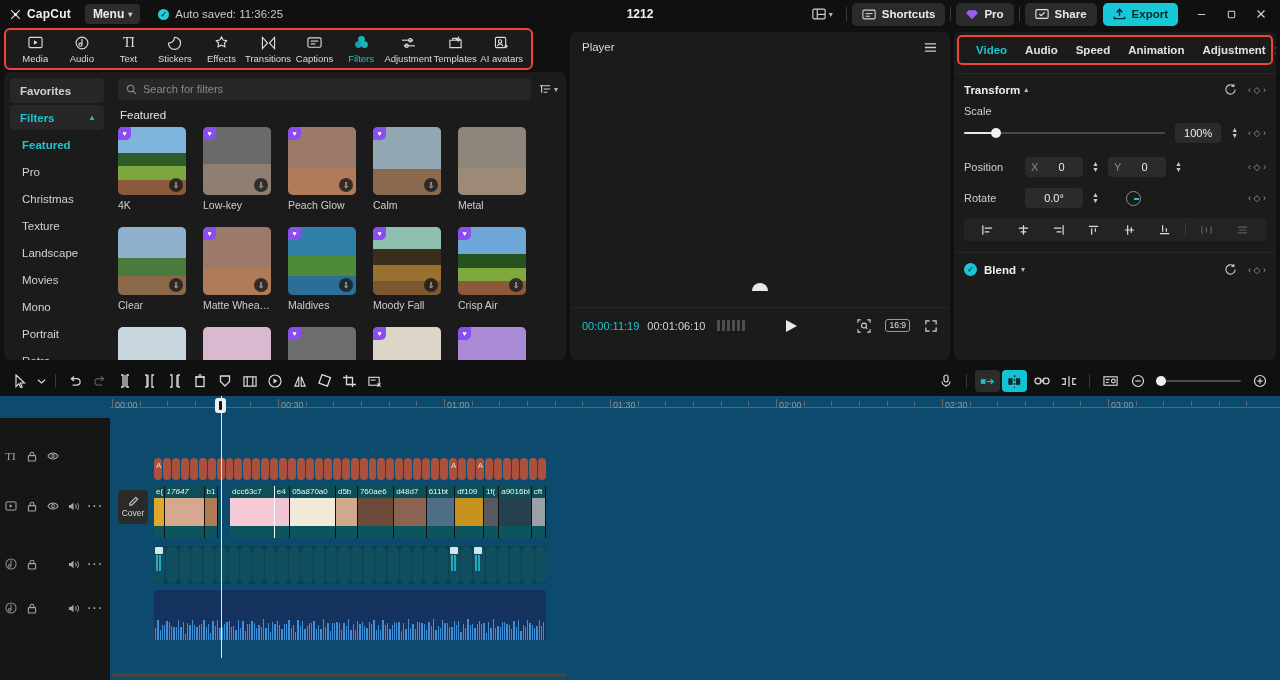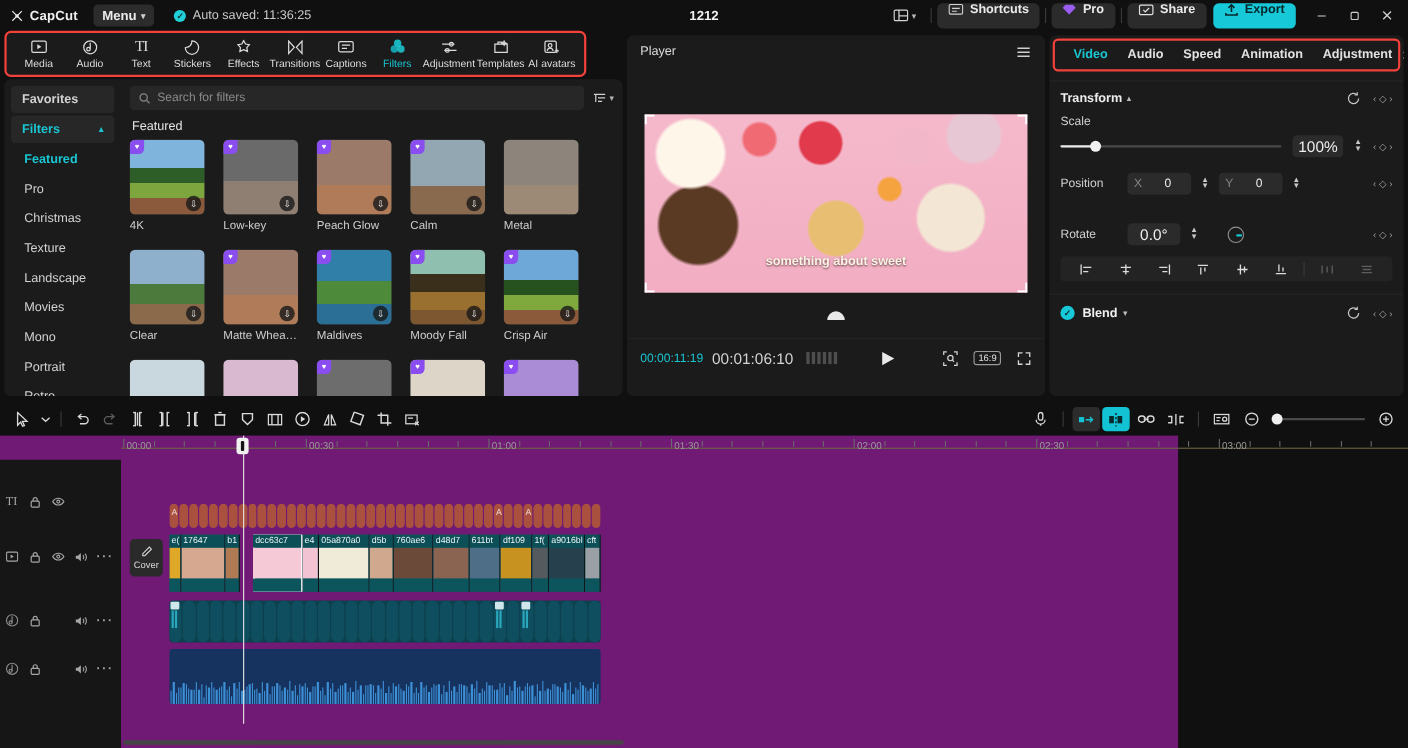--- a/index.html
+++ b/index.html
@@ -34,21 +34,21 @@
     font-size: 8px; color: #0c2a2c; font-weight: bold;
   }
   .proj-title {
     position: absolute; left: 0; right: 0; text-align: center;
     font-size: 12px; font-weight: bold; color: #f2f2f2; pointer-events: none;
   }
   .tb-right { margin-left: auto; display: flex; align-items: center; gap: 0px; padding-right: 4px; }
   .layout-btn { display: flex; align-items: center; gap: 3px; padding: 0 8px; height: 22px; }
   .sep-v { width: 1px; height: 14px; background: #3a3a3a; margin: 0 5px; }
   .pill {
-    height: 23px; padding: 0 10px; border-radius: 5px; display: flex; gap: 6px;
+    height: 23px; padding: 0 10px; border-radius: 5px; display: flex; align-items: center; gap: 6px;
     font-size: 11.5px; color: #eaeaea;
   }
   .pill.shortcuts { background: #2b2b2b; font-weight: bold; }
   .pill.pro { background: #2b2b2b; font-weight: bold; }
   .pill.share { background: #2b2b2b; font-weight: bold; }
   .pill.export { background: #16c8d8; color: #06282c; font-weight: bold; margin-left: 6px; }
   .win-btns { display: flex; align-items: center; margin-left: 8px; }
   .win-btn { width: 30px; height: 26px; display: flex; align-items: center; justify-content: center; color: #cfcfcf; }
 
   
@@ -152,21 +152,21 @@
     text-shadow: 0 1px 2px rgba(0,0,0,.65);
   }
   .handle-bot {
     position: absolute; left: 50%; transform: translateX(-50%);
     bottom: 16px; width: 16px; height: 8px;
     border-radius: 16px 16px 0 0; background: #e8e8e8;
   }
   .player-ctl { height: 36px; display: flex; align-items: center; padding: 0 12px; gap: 8px;
     border-top: 1px solid #262626; }
   .tc-cur { font-size: 11px; color: #19c6d2; }
-  .tc-tot { font-size: 14px; color: #d2d2d2; }
+  .tc-tot { font-size: 11px; color: #d2d2d2; }
   .bars-ic { display: flex; gap: 2px; margin-left: 4px; }
   .bars-ic i { display: block; width: 3px; height: 11px; background: #4e4e4e; }
   .play-btn { margin-left: 32px; color: #e9e9e9; }
   .pc-right { margin-left: auto; display: flex; align-items: center; gap: 14px; color: #d5d5d5; }
   .ratio-badge {
     border: 1px solid #9a9a9a; border-radius: 3px; padding: 0px 3px;
     font-size: 8.5px; color: #e0e0e0; line-height: 11px;
   }
 
   
@@ -191,21 +191,21 @@
   .sec-head .ic-right { margin-left: auto; display: flex; align-items: center; gap: 11px; color: #c9c9c9; }
   .row { display: flex; align-items: center; padding: 0 10px; margin-top: 9px; }
   .row-lbl { font-size: 11px; color: #cfcfcf; }
   .slider-wrap { display: flex; align-items: center; flex: 1; }
   .track { position: relative; flex: 1; height: 2px; background: #4a4a4a; border-radius: 2px; }
   .track .fill { position: absolute; left: 0; top: 0; height: 2px; background: #e8e8e8; border-radius: 2px; }
   .track .knob { position: absolute; top: -4px; width: 10px; height: 10px; border-radius: 50%; background: #f2f2f2; }
   .numbox {
     background: #2b2b2b; border-radius: 4px; height: 20px; min-width: 46px;
     display: flex; align-items: center; justify-content: center;
-    font-size: 14px; color: #ededed;
+    font-size: 11px; color: #ededed;
   }
   .stepper { display: flex; flex-direction: column; align-items: center; color: #c9c9c9; line-height: 6px; font-size: 7px; }
   .kf { display: flex; align-items: center; gap: 3px; color: #9e9e9e; font-size: 9px; }
   .toggle { width: 28px; height: 15px; border-radius: 10px; background: #16c8d8; position: relative; }
   .toggle i { position: absolute; top: 2px; right: 2px; width: 11px; height: 11px; border-radius: 50%; background: #fff; }
   .xy {
     background: #2b2b2b; border-radius: 4px; height: 20px; width: 58px;
     display: flex; align-items: center; padding: 0 6px; gap: 8px; font-size: 11px;
   }
   .xy .ax { color: #888; }
@@ -231,21 +231,21 @@
   }
   .tt { width: 25px; height: 22px; display: flex; align-items: center; justify-content: center; color: #dadada; }
   .tt.dim { color: #5c5c5c; }
   .tt-sep { width: 1px; height: 14px; background: #3a3a3a; margin: 0 6px; }
   .tt-right { margin-left: auto; display: flex; align-items: center; gap: 2px; }
   .tt-on { background: #13c3d3; border-radius: 4px; color: #062a2e; }
   .tt-off { background: #2c2c2c; border-radius: 4px; color: #13c3d3; }
   .zoom-track { width: 85px; height: 2px; background: #4a4a4a; position: relative; margin: 0 4px; border-radius: 2px; }
   .zoom-knob { position: absolute; left: 0; top: -4px; width: 10px; height: 10px; border-radius: 50%; background: #efefef; }
 
-  .tl-body { position: absolute; top: 396px; left: 0; width: 1071px; height: 284px; background: #701a75; }
+  .tl-body { position: absolute; top: 396px; left: 0; width: 1280px; height: 284px; background: #0c4a6e; }
   .ruler { position: absolute; top: 0; left: 0; width: 1280px; height: 22px; }
   .ruler-line { position: absolute; top: 11px; left: 110px; right: 0; height: 1px; background: #6d6342; }
   .tick { position: absolute; top: 5px; width: 1px; height: 5px; background: #6a6a6a; }
   .tlabel { position: absolute; top: 4px; font-size: 9px; color: #9a9a9a; }
   .tracks-header { position: absolute; top: 22px; left: 0; width: 110px; bottom: 0; background: #161616; }
   .thead { position: absolute; left: 0; width: 110px; display: flex; align-items: center; gap: 0; }
   .thead .ic { width: 21px; display: flex; align-items: center; justify-content: center; color: #a6a6a6; }
   .tracks-area { position: absolute; top: 22px; left: 110px; right: 0; bottom: 0; }
   .sticker-track {
     position: absolute; top: 40px; left: 44px; width: 392px; height: 22px;
@@ -661,38 +661,20 @@
       <span class="player-title">Player</span>
       <span class="player-menu">
         <svg width="15" height="13" viewBox="0 0 16 14" stroke="#cfcfcf" stroke-width="1.4">
             <line x1="2" y1="3" x2="14" y2="3"></line>
             <line x1="2" y1="7" x2="14" y2="7"></line>
             <line x1="2" y1="11" x2="14" y2="11"></line>
           </svg>
         </span>
     </div>
     <div class="stage">
-      <div class="frame">
-        <div style="position:absolute;inset:0;background:
-             radial-gradient(circle at 12% 22%, #fff6ea 0 9%, transparent 10%),
-             radial-gradient(circle at 30% 14%, #f06a73 0 5%, transparent 6%),
-             radial-gradient(circle at 46% 16%, #e03a4c 0 8%, transparent 9%),
-             radial-gradient(circle at 70% 18%, #f2b8c9 0 6%, transparent 7%),
-             radial-gradient(circle at 86% 12%, #e8c7d4 0 7%, transparent 8%),
-             radial-gradient(circle at 14% 62%, #5b3a24 0 11%, transparent 12%),
-             radial-gradient(circle at 50% 64%, #e8bf72 0 12%, transparent 13%),
-             radial-gradient(circle at 80% 58%, #f3e6d4 0 10%, transparent 11%),
-             radial-gradient(circle at 64% 42%, #f5a33f 0 4%, transparent 5%),
-             linear-gradient(#f5b9cb,#f2adc2)"></div>
-        <div class="corner tl"></div>
-        <div class="corner tr"></div>
-        <div class="corner bl"></div>
-        <div class="corner br"></div>
-        <div class="subtitle">something about sweet</div>
-      </div>
       <div class="handle-bot"></div>
     </div>
     <div class="player-ctl">
       <span class="tc-cur">00:00:11:19</span>
       <span class="tc-tot">00:01:06:10</span>
       <span class="bars-ic">
           <i></i>
           <i></i>
           <i></i>
           <i></i>
@@ -771,23 +753,23 @@
       </span>
       <span class="stepper">▲<br>▼</span>
       <span class="xy">
         <span class="ax">Y</span>
         <span class="vl">0</span>
       </span>
       <span class="stepper">▲<br>▼</span>
       <span class="kf" style="margin-left:auto">‹ ◇ ›</span>
     </div>
 
-    <div class="row" style="margin-top:26px;gap:9px">
+    <div class="row" style="margin-top:11px;gap:9px">
       <span class="row-lbl" style="width:52px">Rotate</span>
-      <span class="numbox" style="width:48px">0.0°</span>
+      <span class="numbox" style="width:58px">0.0°</span>
       <span class="stepper">▲<br>▼</span>
       <span class="rotdial" style="margin-left:18px">
           <i></i>
         </span>
       <span class="kf" style="margin-left:auto">‹ ◇ ›</span>
     </div>
 
     <div class="align-bar">
       <span class="ab">
         <svg width="13" height="12" viewBox="0 0 14 12" stroke="#dcdcdc" stroke-width="1.3" fill="none">
@@ -1236,21 +1218,21 @@
           <div class="st-cell"></div>
           <div class="st-cell"></div>
           <div class="st-cell"></div>
         </div>
       <div class="video-track" id="video-track">
           <div class="vclip" style="width: 11px;">
             <div class="name">e(</div>
             <div class="pic" style="background:#e0a828"></div>
             <div class="foot"></div>
           </div>
-          <div class="vclip" style="width: 42px;">
+          <div class="vclip" style="width: 42px; font-style: italic;">
             <div class="name">17647</div>
             <div class="pic" style="background:#d6a88f"></div>
             <div class="foot"></div>
           </div>
           <div class="vclip" style="width: 14px;">
             <div class="name">b1</div>
             <div class="pic" style="background:#b07a55"></div>
             <div class="foot"></div>
           </div>
           <div class="vclip selected" style="width: 47px; margin-left: 12px;">

